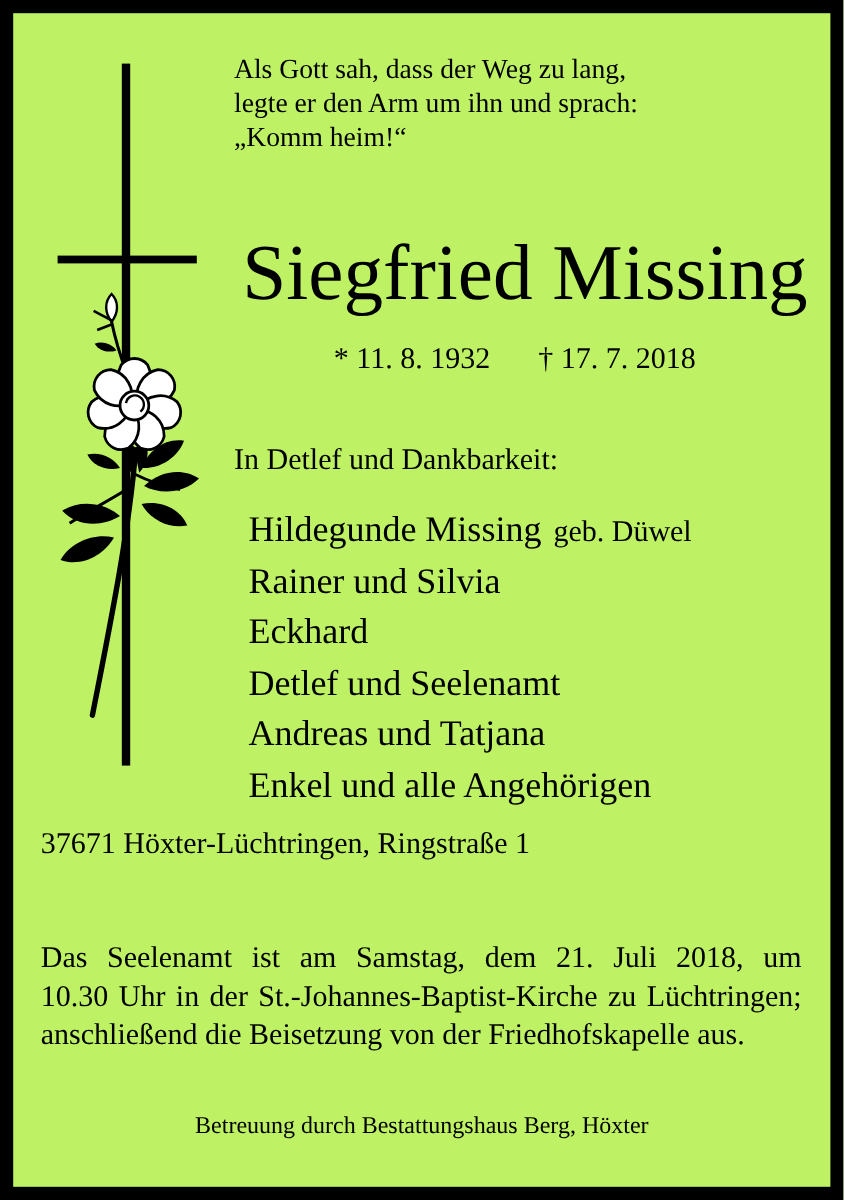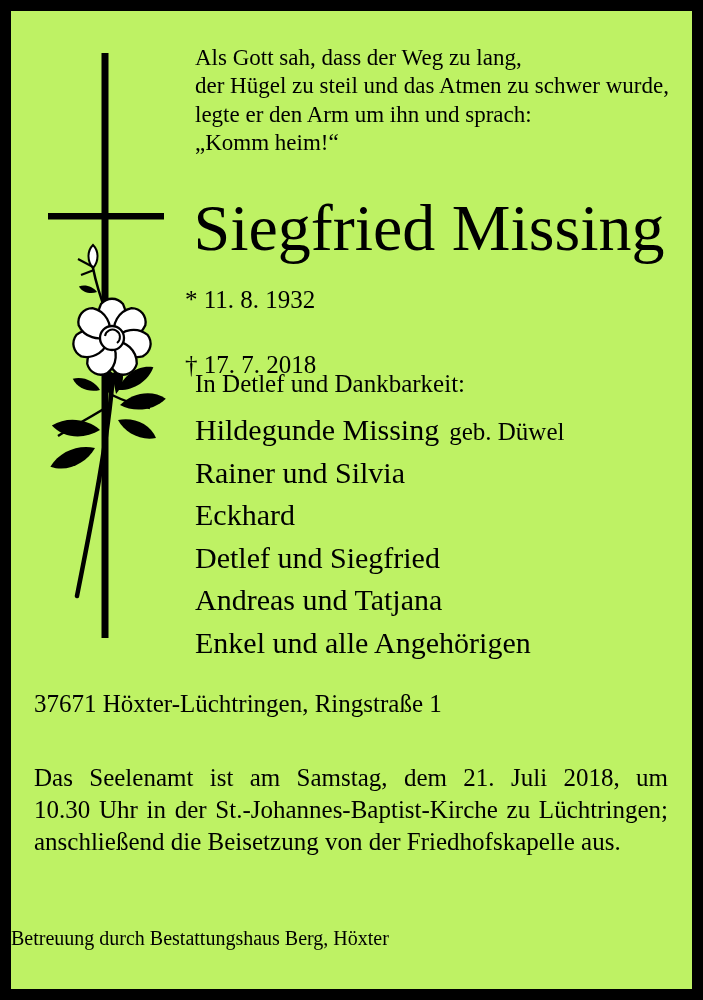--- a/index.html
+++ b/index.html
@@ -35,56 +35,55 @@
     line-height: 28.3px;
     white-space: nowrap;
   }
 
   
   .name {
     position: absolute;
     left: 174px;
     top: 184px;
     width: 488px;
-    text-align: center;
+    text-align: right;
     font-size: 66px;
     line-height: 66px;
     font-weight: normal;
     margin: 0;
     white-space: nowrap;
   }
 
   
   .dates {
     position: absolute;
     left: 174px;
     top: 276px;
     width: 488px;
     display: flex;
     justify-content: center;
     gap: 40px;
     font-size: 25px;
     line-height: 25px;
-    flex-direction: column;
   }
 
   .intro {
     position: absolute;
     left: 184px;
     top: 360px;
     font-size: 25px;
     line-height: 25px;
     white-space: nowrap;
   }
 
   .mourners {
     position: absolute;
     left: 184px;
     top: 399px;
-    margin: 0;
+    margin: 12px;
     padding: 0;
     list-style: none;
     font-size: 30px;
     line-height: 40.5px;
     white-space: nowrap;
   }
   .mourners .suffix {
     font-size: 25px;
     margin-left: 10px;
   }
@@ -94,21 +93,21 @@
     left: 23px;
     top: 680px;
     font-size: 25px;
     line-height: 25px;
     white-space: nowrap;
   }
 
   .service {
     position: absolute;
     left: 23px;
-    top: 751px;
+    top: 772px;
     width: 634px;
     font-size: 25px;
     line-height: 32px;
   }
   .service .just {
     text-align: justify;
     text-align-last: justify;
   }
 
   .prayer {
@@ -118,21 +117,21 @@
     font-size: 25px;
     line-height: 25px;
     white-space: nowrap;
   }
 
   .credit {
     position: absolute;
     left: 0;
     right: 0;
     top: 917px;
-    text-align: left;
+    text-align: center;
     font-size: 20px;
     line-height: 20px;
   }
 </style>
 </head>
 <body>
 
 <div class="card">
 
   <svg class="illustration" viewBox="11 11 220 660" xmlns="http://www.w3.org/2000/svg" aria-hidden="true">
@@ -178,21 +177,20 @@
         <use href="#petal" fill="#fff" stroke="#000" stroke-width="2.3" transform="rotate(257)"></use>
         <use href="#petal" fill="#fff" stroke="#000" stroke-width="2.3" transform="rotate(309)"></use>
         <circle r="12" fill="#fff" stroke="#000" stroke-width="2.3"></circle>
         <path d="M-7 -2 A7.5 7.5 0 1 1 5 5" fill="none" stroke="#000" stroke-width="2"></path>
       </g>
     </g>
   </svg>
 
   <div class="poem">
     <div>Als Gott sah, dass der Weg zu lang,</div>
-    <div>der Hügel zu steil und das Atmen zu schwer wurde,</div>
     <div>legte er den Arm um ihn und sprach:</div>
     <div>„Komm heim!“</div>
   </div>
 
   <h1 class="name">Siegfried Missing</h1>
 
   <div class="dates">
     <span>* 11. 8. 1932</span>
     <span>† 17. 7. 2018</span>
   </div>
@@ -203,21 +201,21 @@
     <li>
       <span>Hildegunde Missing</span><span class="suffix">geb. Düwel</span>
     </li>
     <li>
       <span>Rainer und Silvia</span><span class="suffix"></span>
     </li>
     <li>
       <span>Eckhard</span><span class="suffix"></span>
     </li>
     <li>
-      <span>Detlef und Siegfried</span><span class="suffix"></span>
+      <span>Detlef und Seelenamt</span><span class="suffix"></span>
     </li>
     <li>
       <span>Andreas und Tatjana</span><span class="suffix"></span>
     </li>
     <li>
       <span>Enkel und alle Angehörigen</span><span class="suffix"></span>
     </li>
   </ul>
 
   <div class="address">37671 Höxter-Lüchtringen, Ringstraße 1</div>

